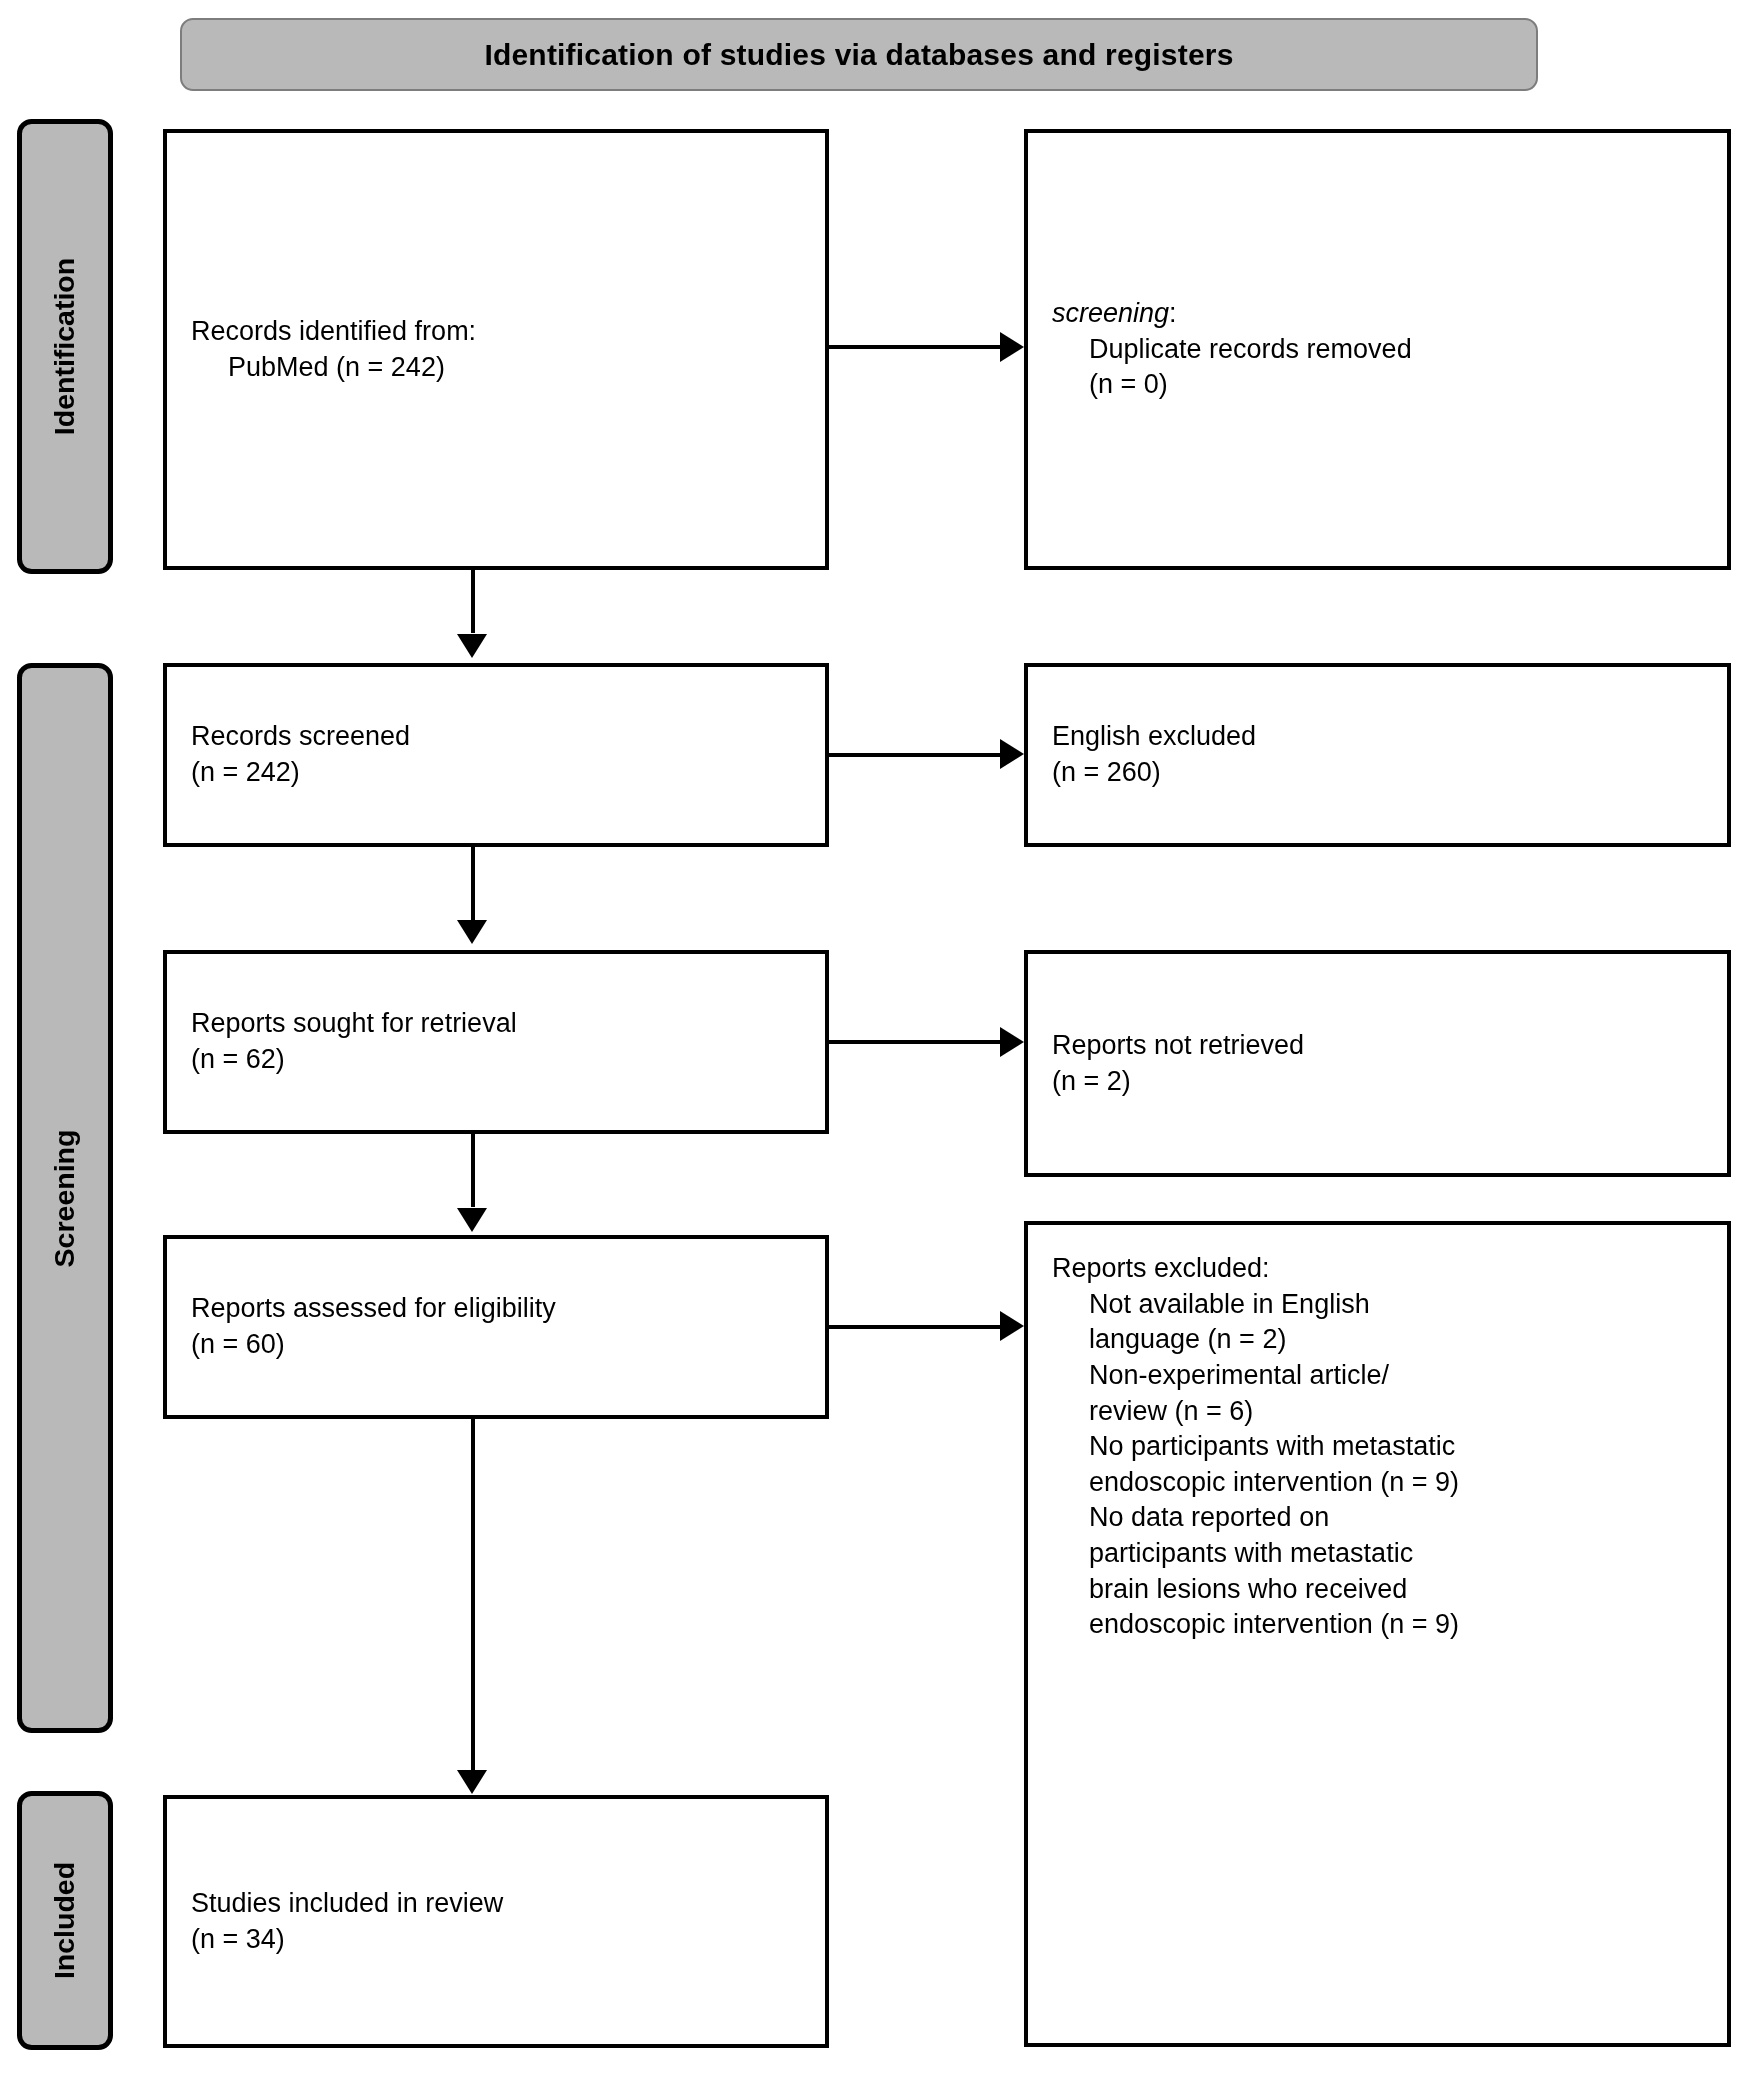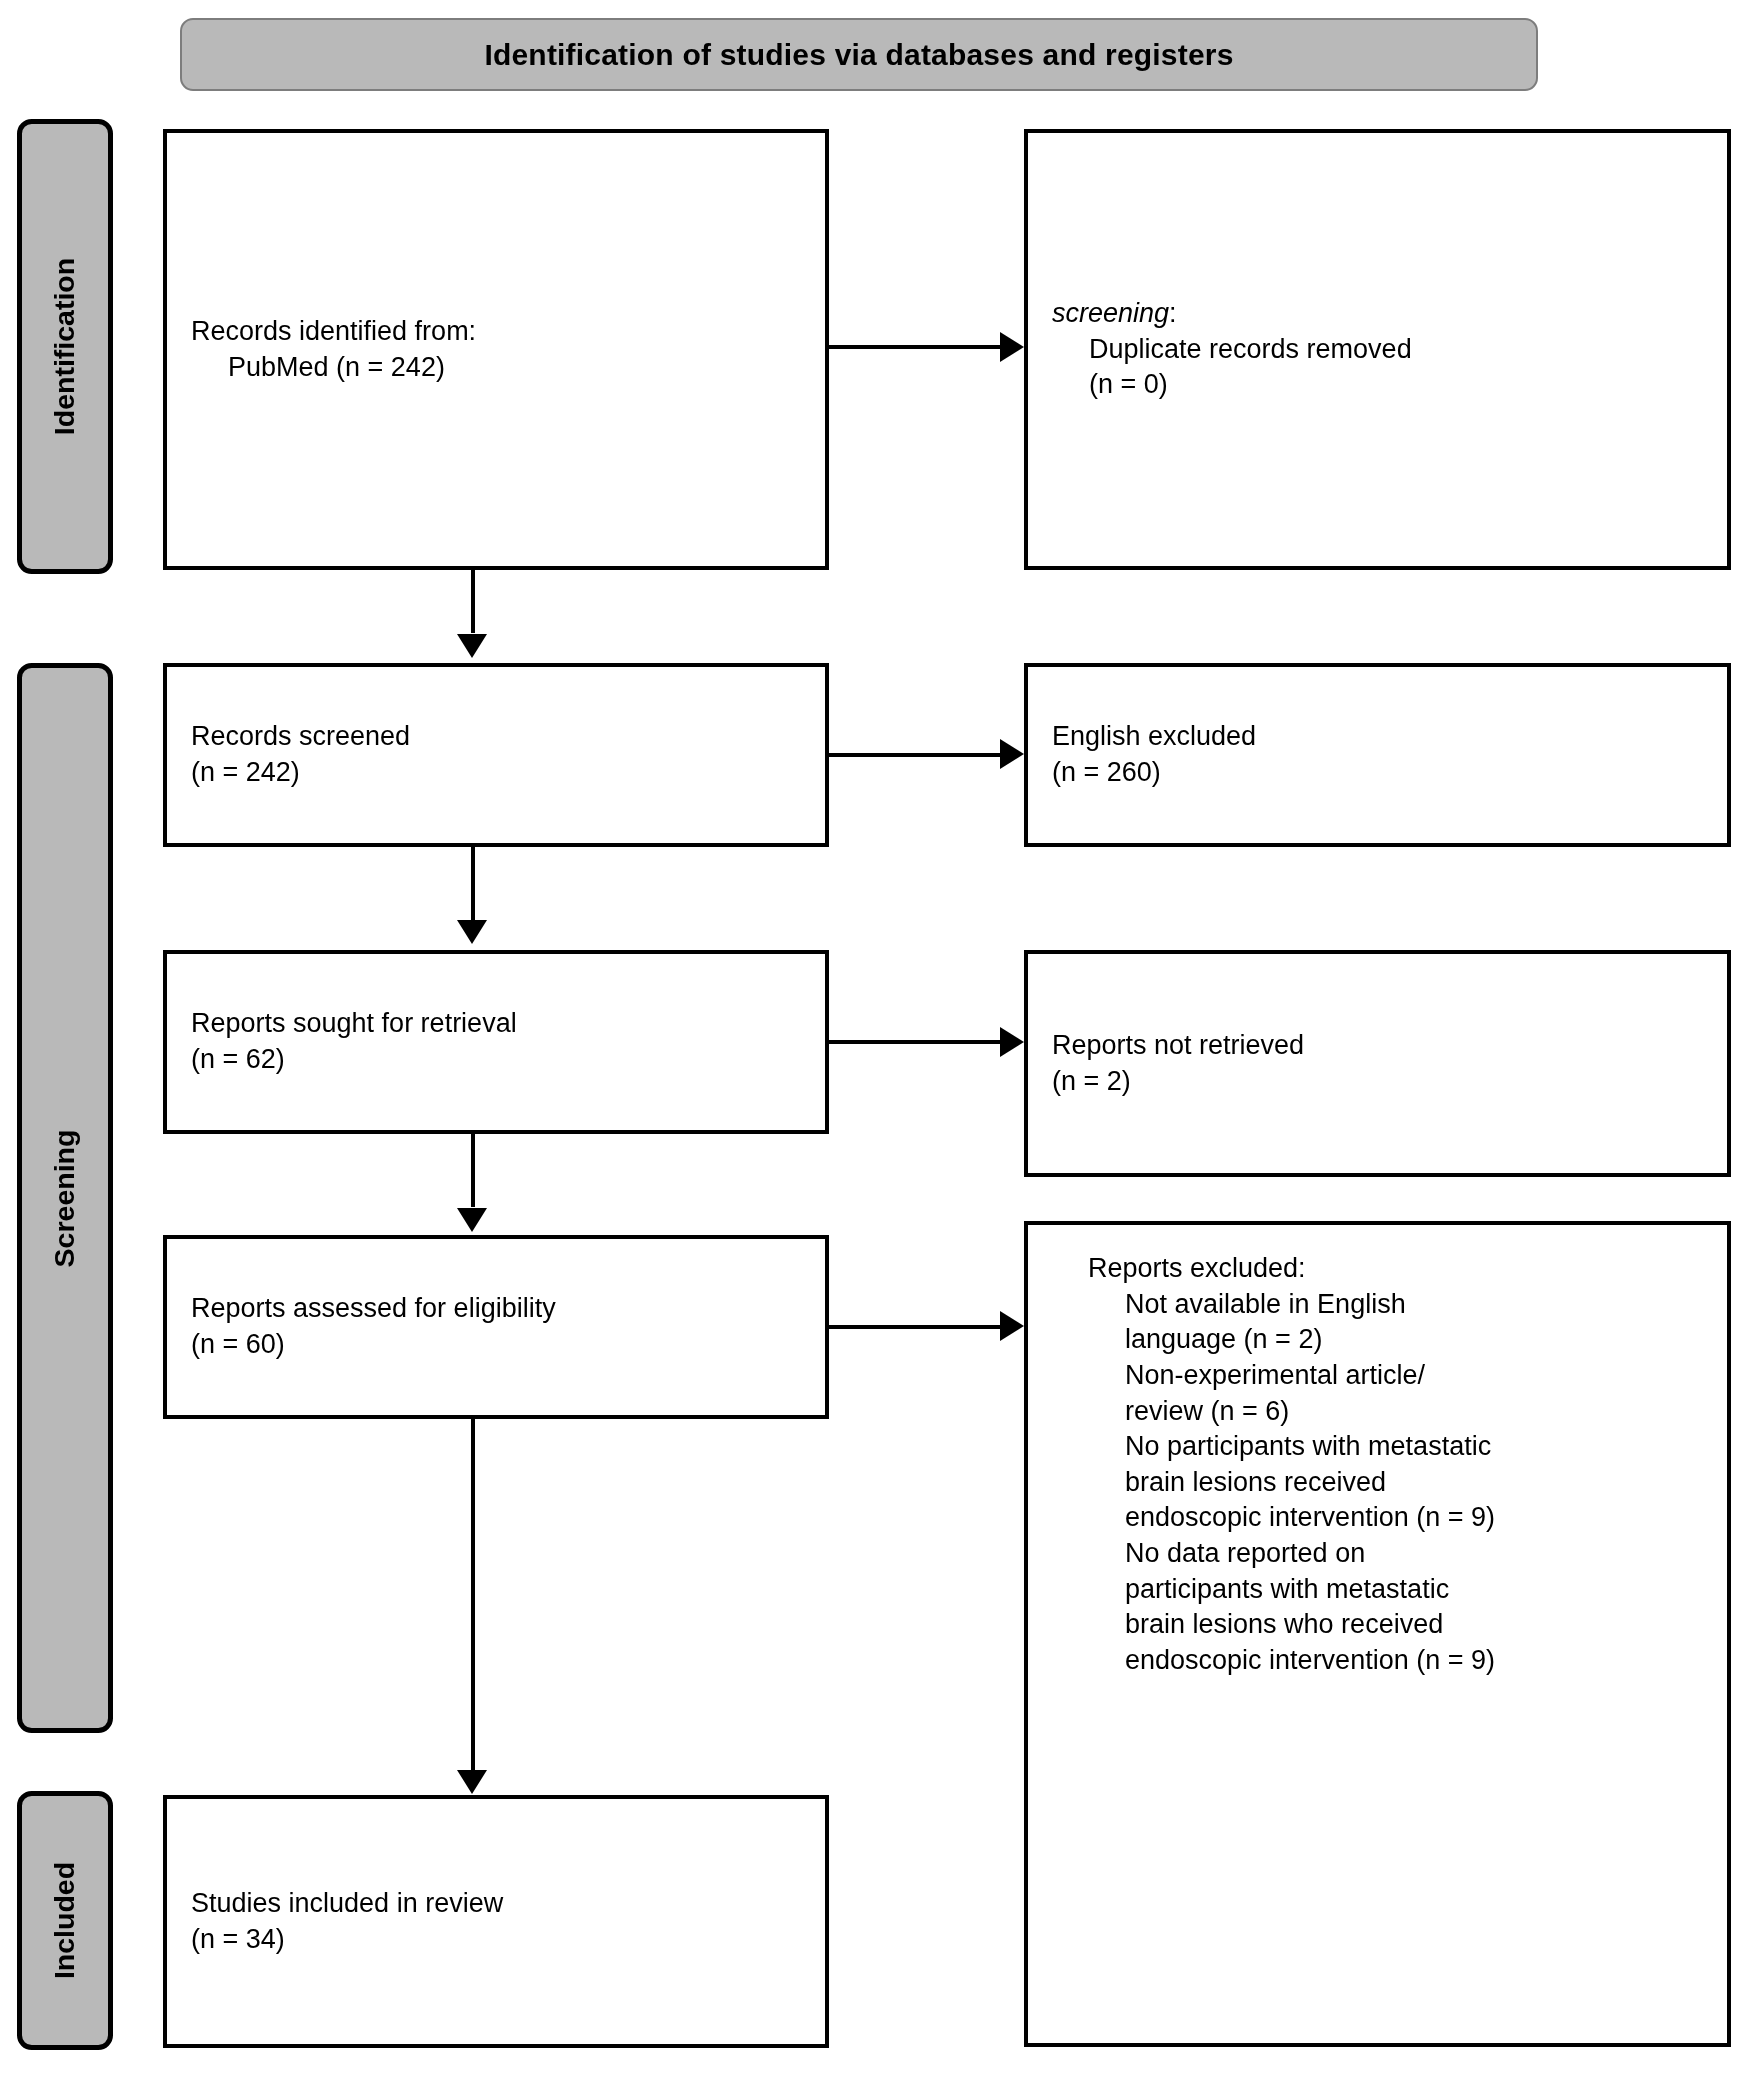--- a/index.html
+++ b/index.html
@@ -87,21 +87,21 @@
   #box-identified       { left: 163px; top: 129px;  width: 666px; height: 441px; align-items: center; }
   #box-screened         { left: 163px; top: 663px;  width: 666px; height: 184px; }
   #box-sought           { left: 163px; top: 950px; width: 666px; height: 184px; }
   #box-assessed         { left: 163px; top: 1235px; width: 666px; height: 184px; }
   #box-included         { left: 163px; top: 1795px; width: 666px; height: 253px; }
 
   
   #box-removed          { left: 1024px; top: 129px;  width: 707px; height: 441px; }
   #box-excluded-records { left: 1024px; top: 663px;  width: 707px; height: 184px; }
   #box-not-retrieved    { left: 1024px; top: 950px; width: 707px; height: 227px; }
-  #box-excluded-reports { left: 1024px; top: 1221px; width: 707px; height: 826px; align-items: flex-start; padding-left: 36px; }
+  #box-excluded-reports { left: 1024px; top: 1221px; width: 707px; height: 826px; align-items: flex-start; }
   #box-excluded-reports .box-body { padding-top: 26px; }
 
   
   .v-line {
     position: absolute;
     width: 3.7px;
     background: #000000;
   }
   .v-arrowhead {
     position: absolute;
@@ -217,21 +217,20 @@
   <div class="box" id="box-excluded-reports">
     <div class="box-body">
       <span class="line">Reports excluded:</span>
       <span class="line indent">Not available in English</span>
       <span class="line indent">language (n = 2)</span>
       <span class="gap"></span>
       <span class="line indent">Non-experimental article/</span>
       <span class="line indent">review (n = 6)</span>
       <span class="gap"></span>
       <span class="line indent">No participants with metastatic</span>
-      <span class="line indent">brain lesions received</span>
       <span class="line indent">endoscopic intervention (n = 9)</span>
       <span class="gap"></span>
       <span class="line indent">No data reported on</span>
       <span class="line indent">participants with metastatic</span>
       <span class="line indent">brain lesions who received</span>
       <span class="line indent">endoscopic intervention (n = 9)</span>
     </div>
   </div>
 
   <div class="box" id="box-included">

